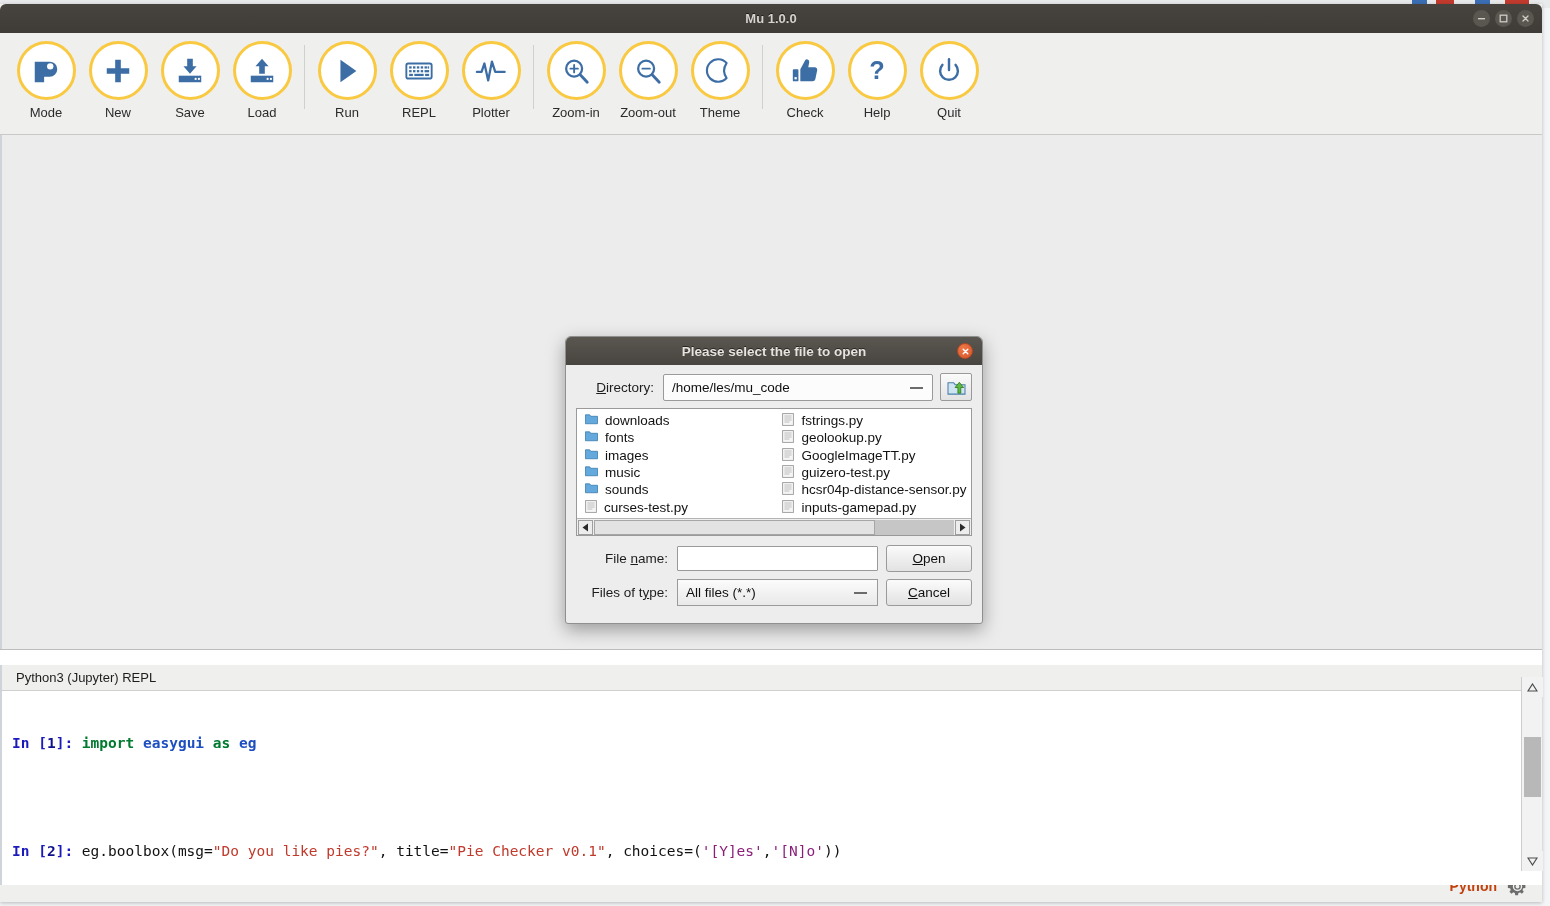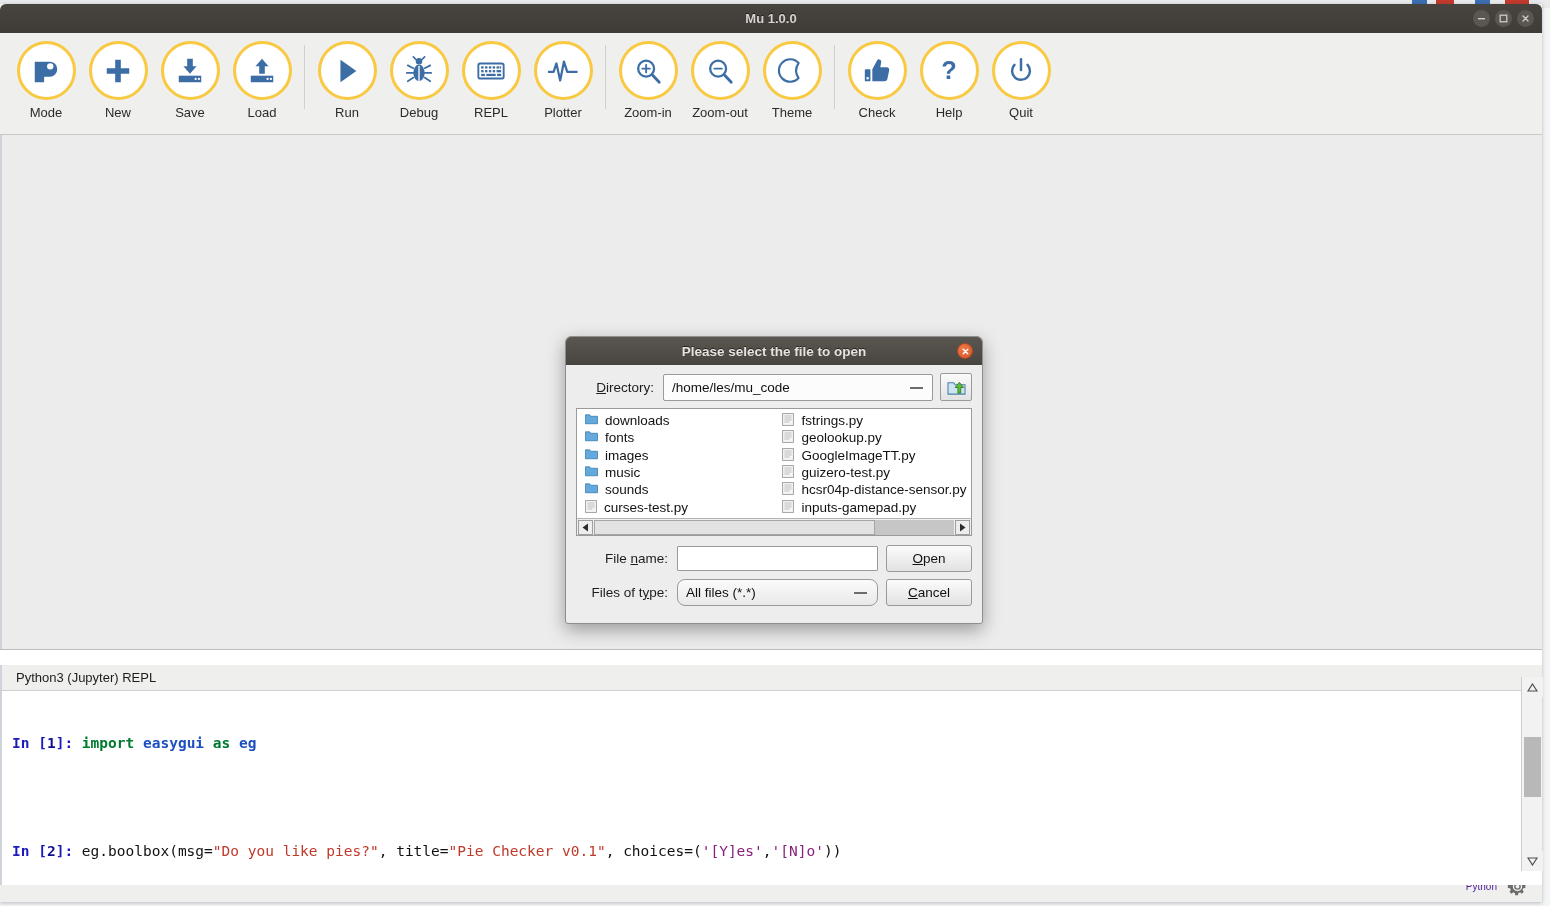--- a/index.html
+++ b/index.html
@@ -174,21 +174,21 @@
   
   #statusbar {
     height: 31px;
     background: #efefee;
     border-top: 1px solid #d2d2d2;
     display: flex; align-items: center; justify-content: flex-end;
     padding-right: 14px;
     gap: 10px;
   }
   #status-mode {
-    font-size: 10px; color: #4c1d95;
+    font-size: 14px; color: #c2410c; font-weight: bold;
   }
   #gear-icon svg { display: block; }
 
   
   #file-dialog {
     position: absolute;
     left: 565px; top: 336px;
     width: 418px; height: 288px;
     background: #ededed;
     border: 1px solid #8f8f8f;
@@ -327,21 +327,21 @@
     border: 1px solid #9a9a9a;
     border-radius: 3px;
     font-size: 13.5px; color: #111;
     display: flex; align-items: center; justify-content: center;
     font-family: "Liberation Sans", sans-serif;
   }
   .type-combo {
     flex: 1; height: 27px;
     background: linear-gradient(180deg,#fbfbfb,#e9e9e9);
     border: 1px solid #9a9a9a;
-    border-radius: 8px;
+    border-radius: 0;
     display: flex; align-items: center;
     padding: 0 8px;
     font-size: 13.5px; color: #101010;
     position: relative;
   }
   .type-combo .dash {
     position: absolute; right: 10px; top: 12px;
     width: 13px; height: 2px; background: #6c6c6c;
   }
 </style>
@@ -424,33 +424,20 @@
 
       <div class="tool">
         <div class="circle">
           <svg width="30" height="30" viewBox="0 0 32 32">
             <path d="M9 4 L26 16 L9 28 z" fill="#3c6ea5"></path>
           </svg>
         </div>
         <div class="lbl">Run</div>
       </div>
 
-      <div class="tool">
-        <div class="circle">
-          <svg width="30" height="30" viewBox="0 0 32 32" stroke="#3c6ea5" stroke-width="1.8" fill="none" stroke-linecap="round">
-            <ellipse cx="16" cy="18" rx="6" ry="9" fill="#3c6ea5" stroke="none"></ellipse>
-            <path d="M16 9 a3.5 3.5 0 0 1 0 -7 a3.5 3.5 0 0 1 0 7z" fill="#3c6ea5" stroke="none"></path>
-            <path d="M13 4 L10 1 M19 4 L22 1"></path>
-            <path d="M10 13 L4 10 M10 18 L3 18 M10 23 L4 27"></path>
-            <path d="M22 13 L28 10 M22 18 L29 18 M22 23 L28 27"></path>
-            <path d="M16 11 L16 27" stroke="#ffffff" stroke-width="1.4"></path>
-          </svg>
-        </div>
-        <div class="lbl">Debug</div>
-      </div>
 
       <div class="tool">
         <div class="circle">
           <svg width="30" height="30" viewBox="0 0 32 32">
             <rect x="2.5" y="8" width="27" height="16" rx="2" fill="none" stroke="#3c6ea5" stroke-width="2"></rect>
             <g fill="#3c6ea5">
               <rect x="5.5" y="11" width="2.6" height="2.4"></rect>
                 <rect x="9.6" y="11" width="2.6" height="2.4"></rect>
               <rect x="13.7" y="11" width="2.6" height="2.4"></rect>
                 <rect x="17.8" y="11" width="2.6" height="2.4"></rect>

